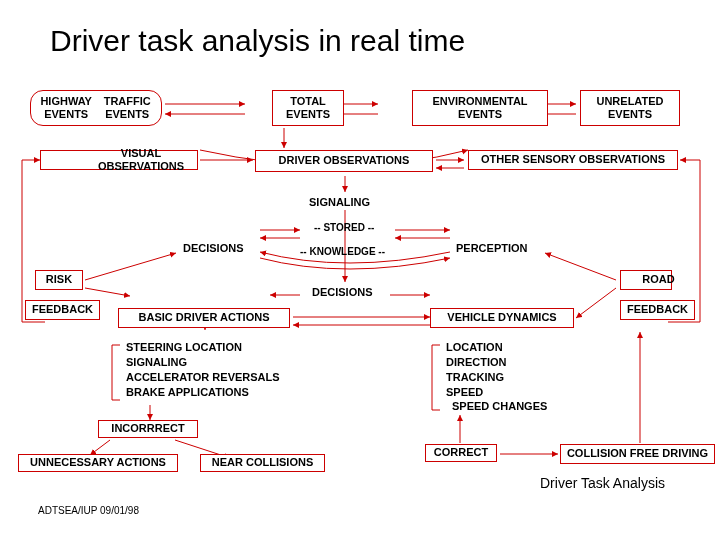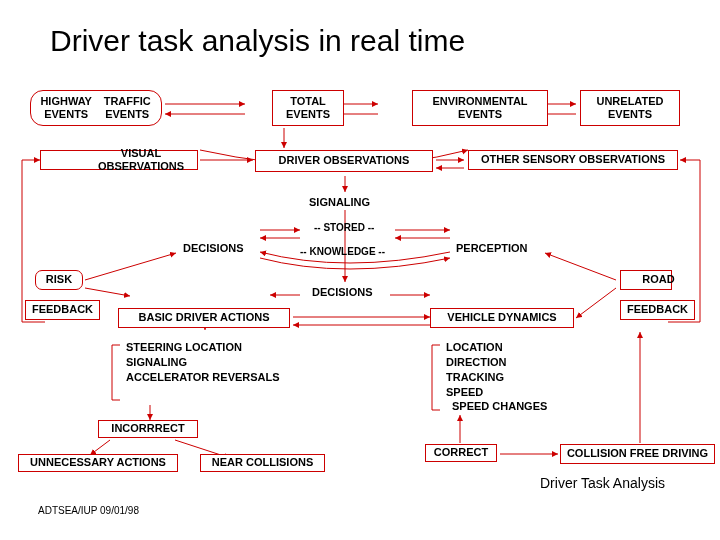--- a/index.html
+++ b/index.html
@@ -135,21 +135,21 @@
 </div>
 
 <div class="text" style="left:309px; top:196px;">SIGNALING</div>
 <div class="text" style="left:314px; top:222px; font-size:10px;">-- STORED --</div>
 <div class="text" style="left:300px; top:246px; font-size:10px;">-- KNOWLEDGE --</div>
 <div class="text" style="left:312px; top:286px;">DECISIONS</div>
 
 <div class="text" style="left:183px; top:242px;">DECISIONS</div>
 <div class="text" style="left:456px; top:242px;">PERCEPTION</div>
 
-<div class="box" style="left:35px; top:270px; width:48px; height:20px;border-radius:7px;">
+<div class="box" style="left:35px; top:270px; width:48px; height:20px;">
   <span>RISK</span>
 </div>
 <div class="box" style="left:620px; top:270px; width:52px; height:20px;padding-left:29px;">
   <span>ROAD</span>
 </div>
 <div class="box" style="left:25px; top:300px; width:75px; height:20px;">
   <span>FEEDBACK</span>
 </div>
 <div class="box" style="left:620px; top:300px; width:75px; height:20px;">
   <span>FEEDBACK</span>
@@ -159,20 +159,21 @@
   <span>BASIC DRIVER ACTIONS</span>
 </div>
 <div class="box" style="left:430px; top:308px; width:144px; height:20px;">
   <span>VEHICLE DYNAMICS</span>
 </div>
 
 <div class="list" style="left:126px; top:340px;">
   <div>STEERING LOCATION</div>
   <div>SIGNALING</div>
   <div>ACCELERATOR REVERSALS</div>
+  <div>BRAKE APPLICATIONS</div>
 </div>
 
 <div class="list" style="left:446px; top:340px;">
   <div>LOCATION</div>
   <div>DIRECTION</div>
   <div>TRACKING</div>
   <div>SPEED</div>
   <div style="padding-left:6px;">SPEED CHANGES</div>
 </div>
 

